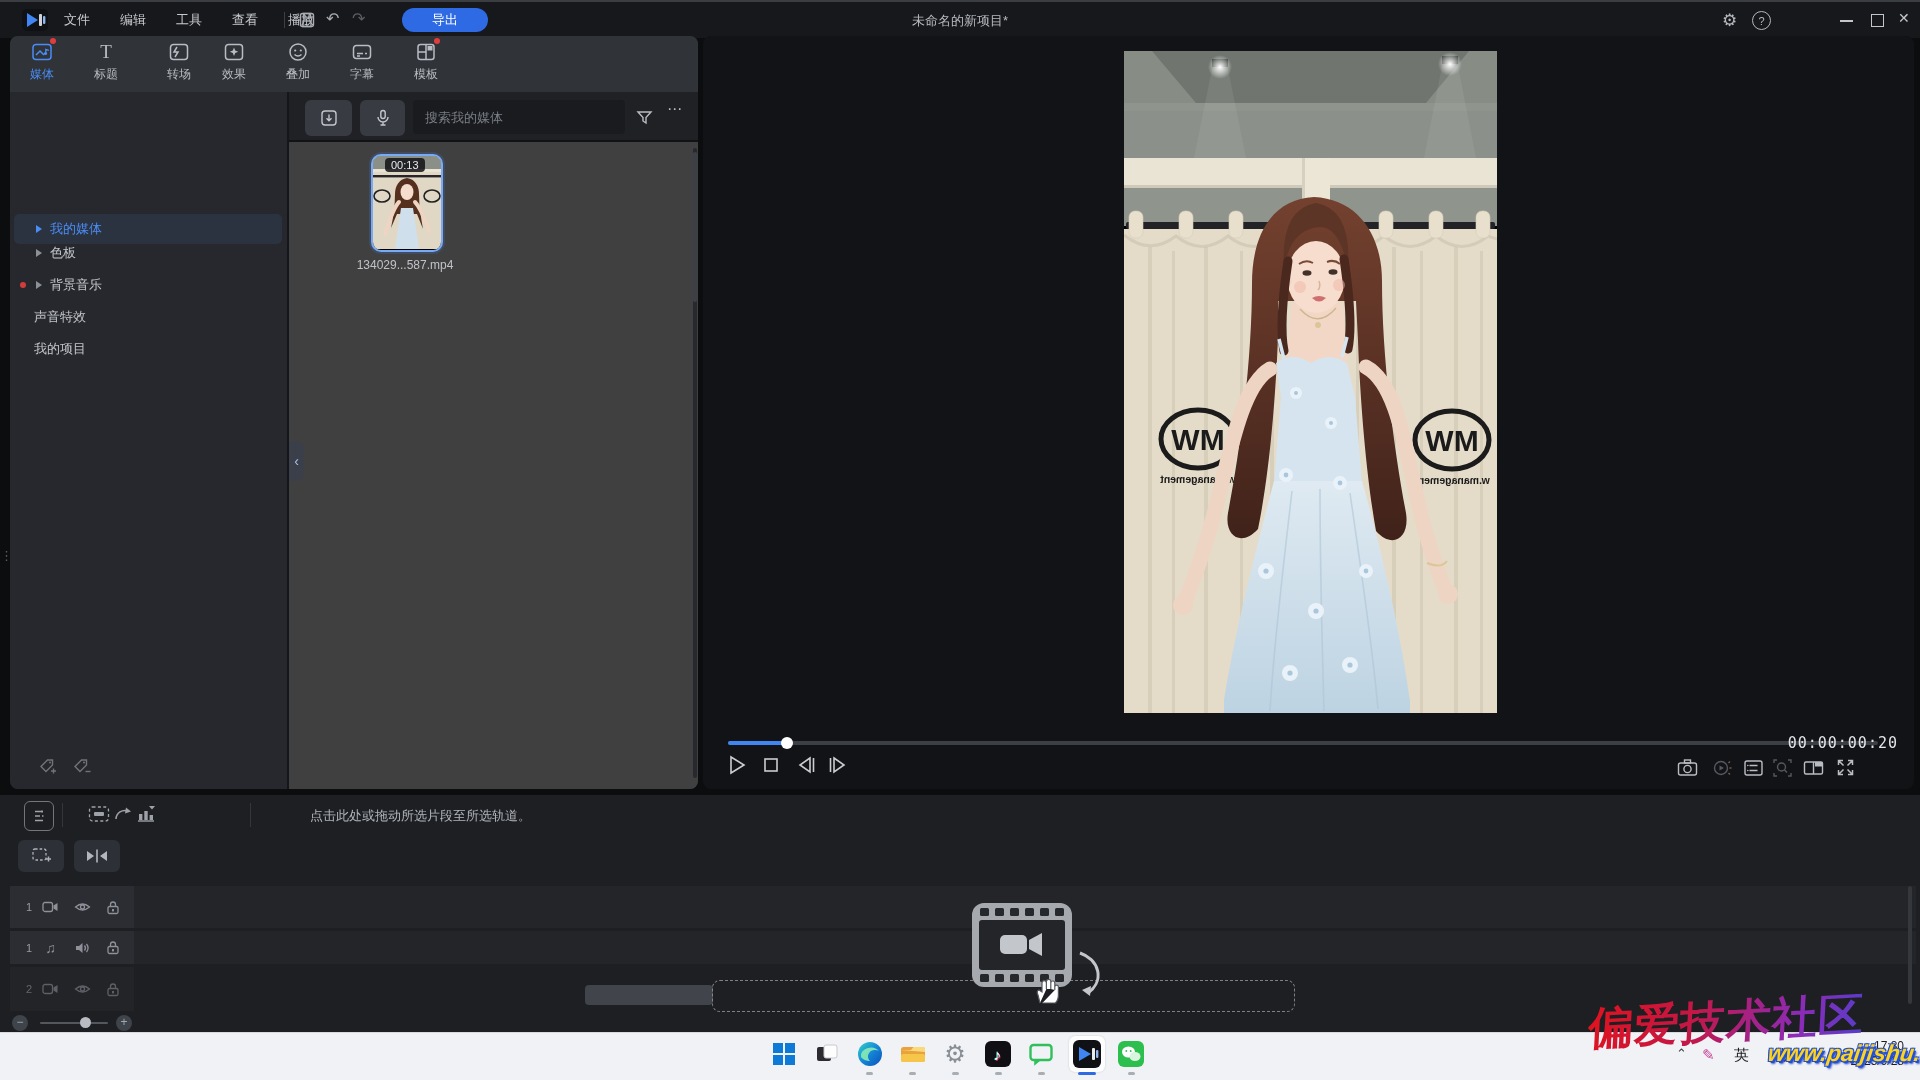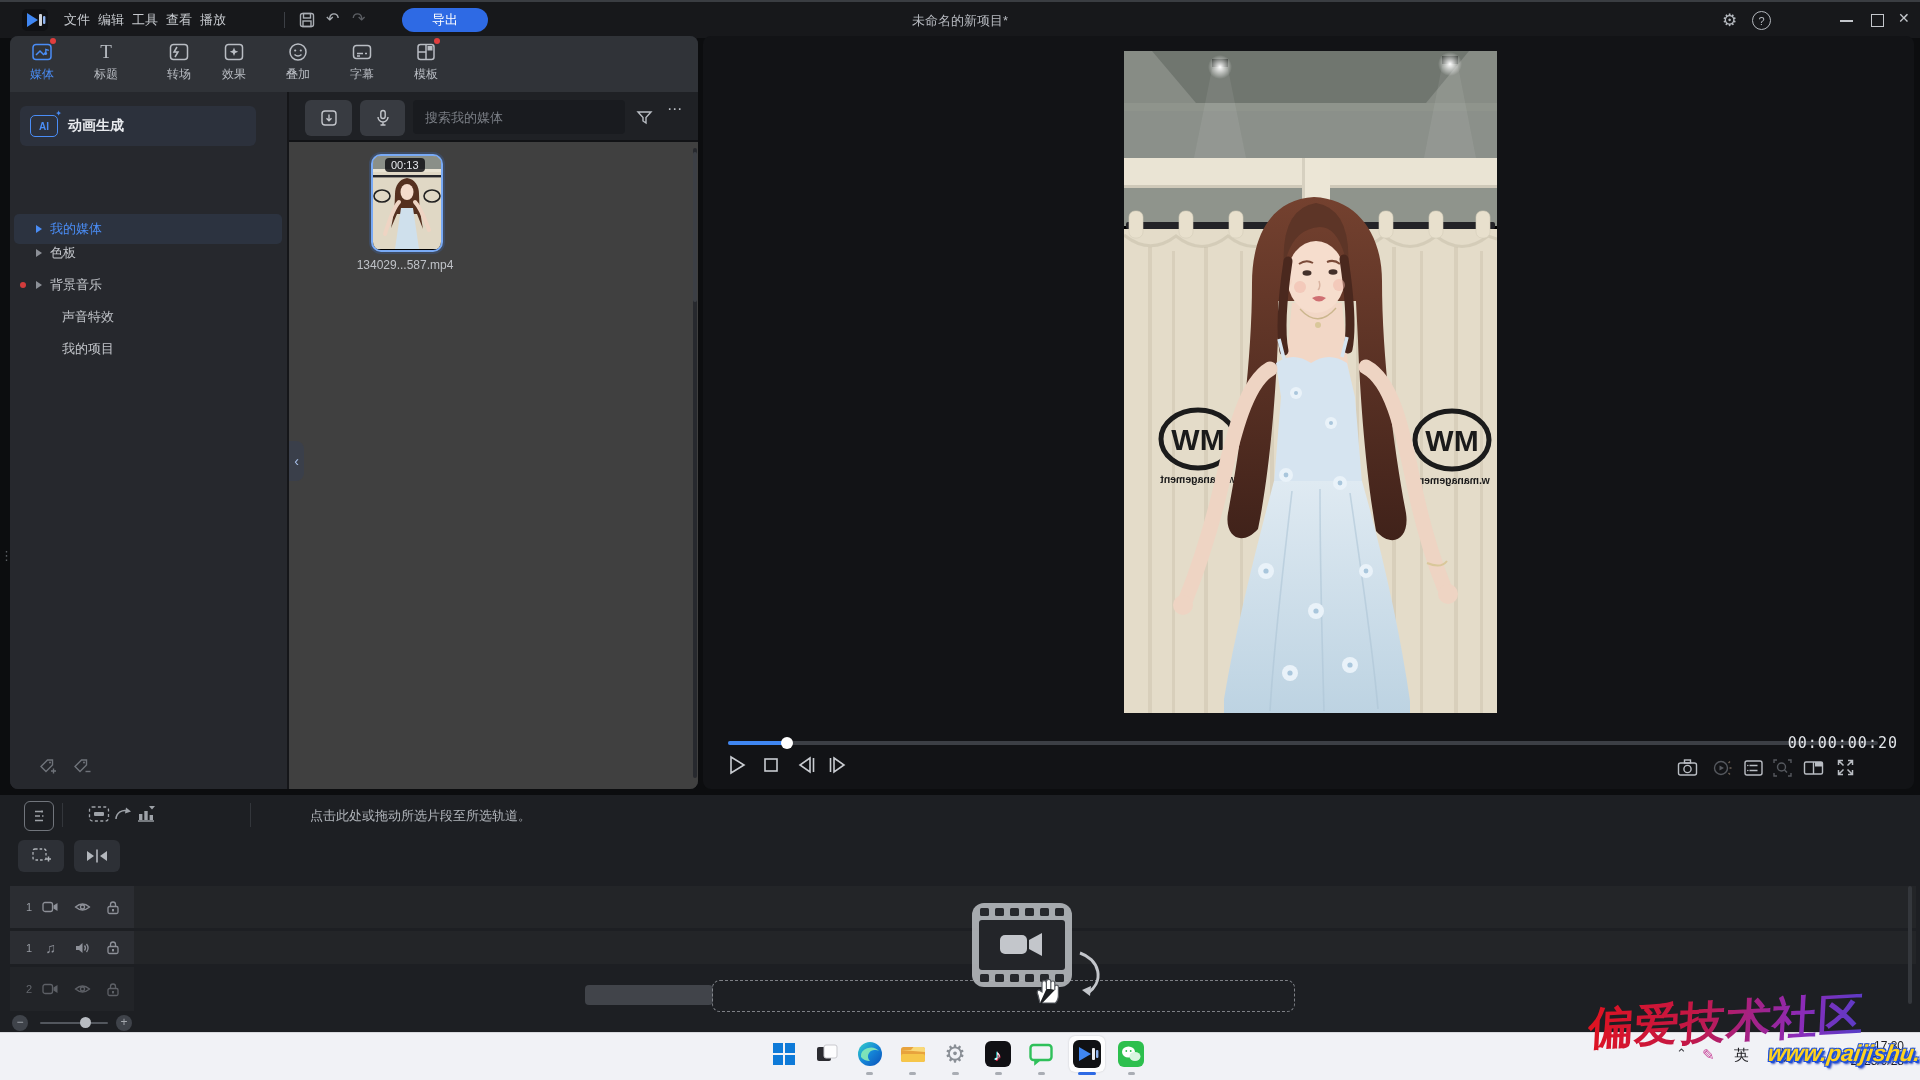--- a/index.html
+++ b/index.html
@@ -5,42 +5,42 @@
   html,body{margin:0;padding:0}
   body{width:1920px;height:1080px;overflow:hidden;position:relative;background:#0c0d0f;
        font-family:"Liberation Sans","DejaVu Sans",sans-serif;color:#c9ccd1;-webkit-font-smoothing:antialiased}
   .abs{position:absolute}
   .ico{display:flex;align-items:center;justify-content:center}
   svg{display:block}
 
   
   #titlebar{left:0;top:0;width:1920px;height:36px;background:#17181b;border-top:2px solid #3a3d42}
   .menu{font-size:13px;color:#c6c9ce;padding:0 4px;cursor:default}
-  #menu-row{left:60px;top:9px;display:flex;}
+  #menu-row{left:60px;top:9px;display:flex;gap:22px}
   #export-btn{left:402px;top:6px;width:86px;height:24px;background:#2e6ae4;border-radius:12px;
               color:#fff;font-size:13px;display:flex;align-items:center;justify-content:center}
   #win-title{left:760px;top:10px;width:400px;text-align:center;font-size:13px;color:#b7bac0}
 
   
   #left-panel{left:10px;top:36px;width:688px;height:753px;background:#26282d;border-radius:8px;overflow:hidden}
   #tabstrip{left:0;top:0;width:688px;height:56px;background:#303338}
   .tab{position:absolute;top:4px;width:58px;height:50px;display:flex;flex-direction:column;align-items:center;gap:2px}
   .tab .tlabel{font-size:12px;color:#b9bdc3}
   .tab.active .tlabel{color:#4a8df6}
   .tico{width:24px;height:24px;position:relative;display:flex;align-items:center;justify-content:center}
   .reddot{position:absolute;width:6px;height:6px;border-radius:50%;background:#e03e3e;right:-2px;top:-2px}
 
   #sidebar{left:0;top:56px;width:277px;height:697px;background:#26282d}
   #ai-row{left:10px;top:14px;width:236px;height:40px;background:#2c313c;border-radius:6px;display:flex;align-items:center;gap:10px;padding-left:10px;box-sizing:border-box}
   #ai-badge{width:26px;height:20px;border:1.6px solid #4a8df6;border-radius:5px;color:#4a8df6;font-size:10px;font-weight:bold;display:flex;align-items:center;justify-content:center;position:relative}
   #ai-badge:after{content:"✦";position:absolute;right:-5px;top:-7px;font-size:8px;color:#4a8df6}
   #ai-label{font-size:14px;font-weight:bold;color:#e8eaee}
   .treerow{position:absolute;left:4px;width:268px;height:30px;display:flex;align-items:center;border-radius:5px}
   .treerow .arr{width:0;height:0;border-left:6px solid #8c9097;border-top:4px solid transparent;border-bottom:4px solid transparent;margin:0 8px 0 22px}
-  .treerow.noarr .tlabel2{margin-left:48px}
+  .treerow.noarr .tlabel2{margin-left:20px}
   .tlabel2{font-size:13px;color:#c3c6cb}
   .treerow.sel{background:#2c3340}
   .treerow.sel .arr{border-left-color:#4a8df6}
   .treerow.sel .tlabel2{color:#4a8df6}
   .sdot{position:absolute;width:6px;height:6px;border-radius:50%;background:#d23c3c;left:6px;top:12px}
 
   #media-area{left:277px;top:56px;width:411px;height:697px;background:#1f2125;border-left:2px solid #151619}
   .mbtn{position:absolute;height:36px;background:#383b41;border-radius:6px;display:flex;align-items:center;justify-content:center}
   #search-box{position:absolute;left:124px;top:8px;width:212px;height:34px;background:#191b1f;border-radius:4px;display:flex;align-items:center}
   #search-box input{background:transparent;border:none;outline:none;color:#c9ccd1;font-size:13px;padding-left:12px;width:180px;font-family:inherit}
@@ -201,24 +201,20 @@
             <path d="M11 3.5 v15 M3 11 h8"></path>
             <rect x="12.5" y="5" width="5" height="4.5" fill="#b9bdc3" stroke="none"></rect>
           </svg>
         <span class="reddot"></span>
       </div>
       <span class="tlabel">模板</span>
     </div>
   </div>
 
   <div class="abs" id="sidebar">
-    <div class="abs" id="ai-row">
-      <span id="ai-badge">AI</span>
-      <span id="ai-label">动画生成</span>
-    </div>
     <div class="treerow sel" style="top:122px">
       <span class="arr"></span>
       <span class="tlabel2">我的媒体</span>
     </div>
     <div class="treerow" style="top:146px">
       <span class="arr"></span>
       <span class="tlabel2">色板</span>
     </div>
     <div class="treerow" style="top:178px">
       <span class="sdot"></span>

